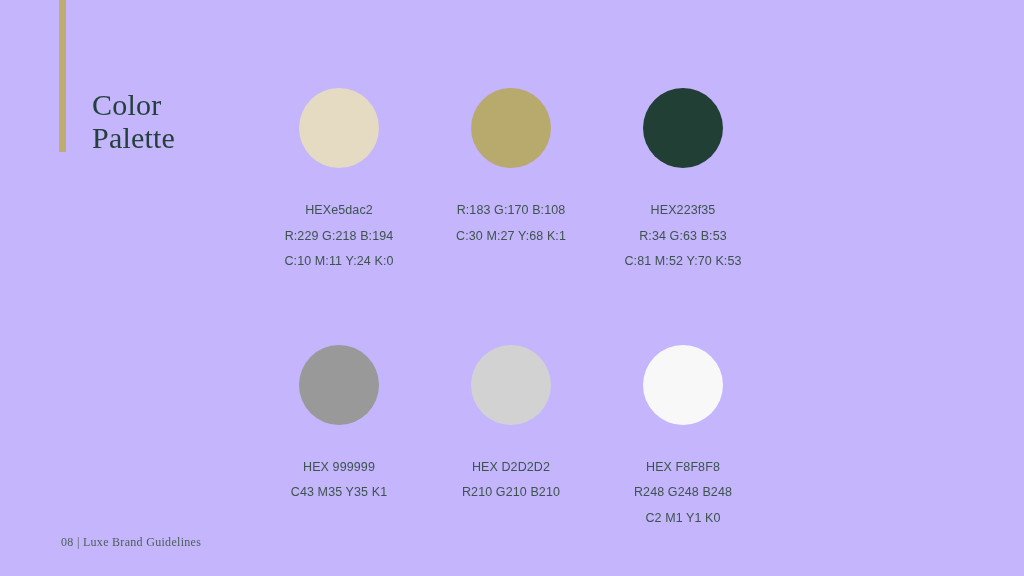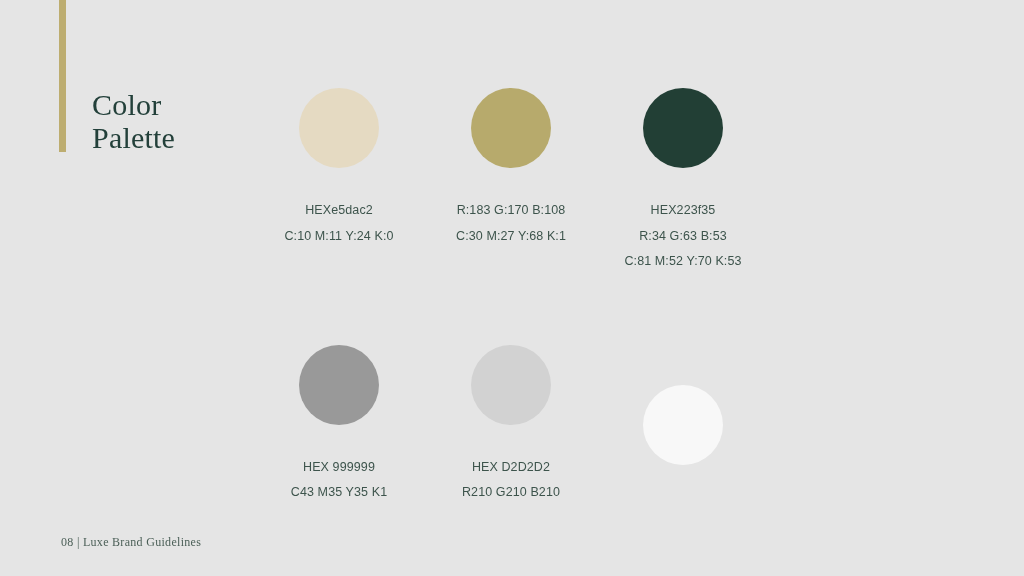--- a/index.html
+++ b/index.html
@@ -13,21 +13,21 @@
     height: 576px;
     overflow: hidden;
     font-family: "Liberation Sans", sans-serif;
     position: relative;
     -webkit-font-smoothing: antialiased;
   }
 
   #slide {
     position: absolute;
     inset: 0;
-    background: #e5e5e5;
+    background: #c4b5fd;
   }
 
   
   .accent-bar {
     position: absolute;
     left: 59px;
     top: 0px;
     width: 7px;
     height: 152px;
     background: #bdad70;
@@ -53,21 +53,20 @@
     left: 253px;
     top: 80px;
     width: 600px;
   }
   .swatch-row {
     display: flex;
     flex-direction: row;
   }
   .swatch-row.row-2 {
     margin-top: 62px;
-    align-items: center;
   }
   .swatch {
     width: 172px;
     margin-right: 0px;
     display: flex;
     flex-direction: column;
     align-items: center;
   }
   .swatch-circle {
     width: 80px;
@@ -111,20 +110,21 @@
 Palette</div>
 
   <div class="swatch-grid">
 
     <div class="swatch-row row-1">
 
       <div class="swatch">
         <div class="swatch-circle" style="background:#e5dac2;"></div>
         <div class="swatch-meta">
           <div>HEXe5dac2</div>
+          <div>R:229 G:218 B:194</div>
           <div>C:10 M:11 Y:24 K:0</div>
         </div>
       </div>
 
       <div class="swatch">
         <div class="swatch-circle" style="background:#b7aa6c;"></div>
         <div class="swatch-meta">
           <div>R:183 G:170 B:108</div>
           <div>C:30 M:27 Y:68 K:1</div>
         </div>
@@ -154,20 +154,25 @@
       <div class="swatch">
         <div class="swatch-circle" style="background:#d2d2d2;"></div>
         <div class="swatch-meta">
           <div>HEX D2D2D2</div>
           <div>R210 G210 B210</div>
         </div>
       </div>
 
       <div class="swatch">
         <div class="swatch-circle" style="background:#f8f8f8;"></div>
+        <div class="swatch-meta">
+          <div>HEX F8F8F8</div>
+          <div>R248 G248 B248</div>
+          <div>C2 M1 Y1 K0</div>
+        </div>
       </div>
 
     </div>
 
   </div>
 
   <div class="footer">08  |  Luxe Brand Guidelines</div>
 
 </div>
 

